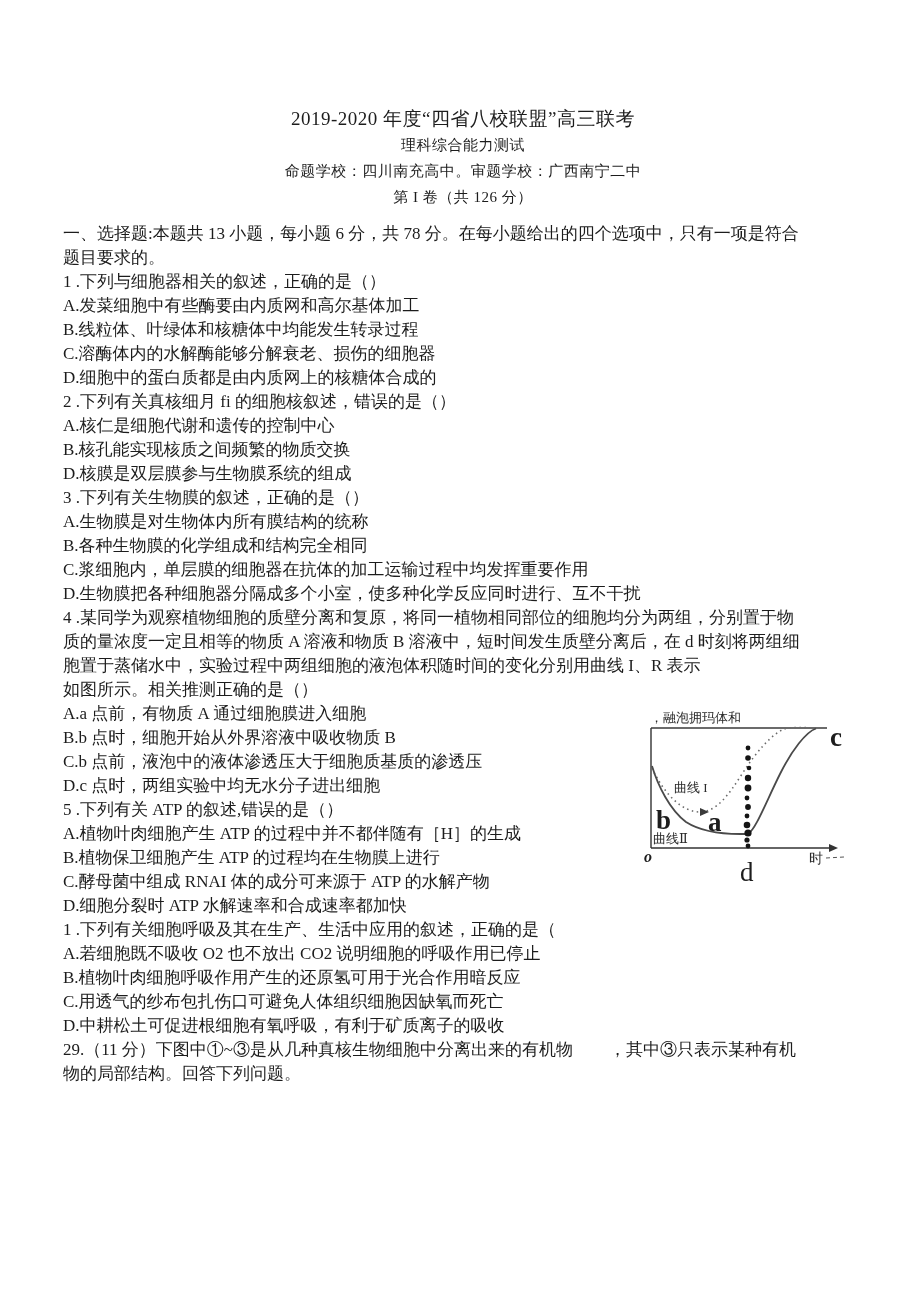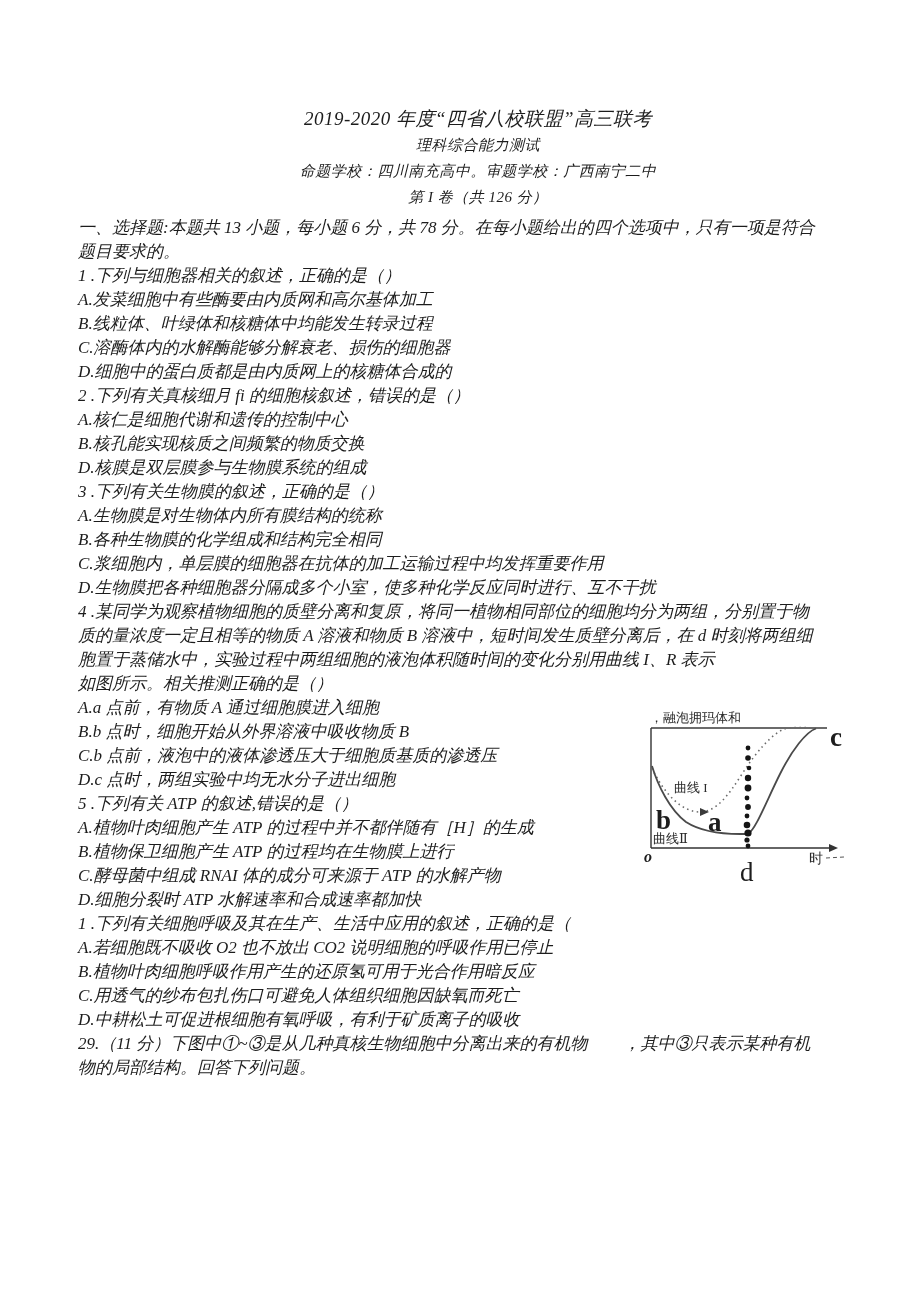--- a/index.html
+++ b/index.html
@@ -6,27 +6,26 @@
   body{
     width:920px;height:1303px;
     background:#ffffff;
     position:relative;
     overflow:hidden;
     font-family:"Liberation Serif","DejaVu Serif",serif;
     color:#1c1c1c;
   }
   .doc{
     position:absolute;
-    left:78px;top:106px;
+    left:63px;top:106px;
     width:800px;
-    font-style:italic;
   }
   .hline{ text-align:center; line-height:26px; font-size:19px; letter-spacing:0.5px;}
   .hline.sub{ font-size:15px; }
-  .bodytext{ margin-top:6px; font-size:17px; line-height:24px; }
+  .bodytext{ margin-top:12px; font-size:17px; line-height:24px; }
   .line{ white-space:nowrap; }
   .gap{ display:inline-block; width:36px; }
   .figure{
     position:absolute; left:644px; top:698px;
     width:215px; height:195px;
   }
   svg text{ font-family:"Liberation Serif","DejaVu Serif",serif; }
   .fig-cjk{ font-size:13px; fill:#2a2a2a; }
   .fig-letter{ font-size:27px; font-weight:bold; fill:#1d1d1d; }
 </style>

